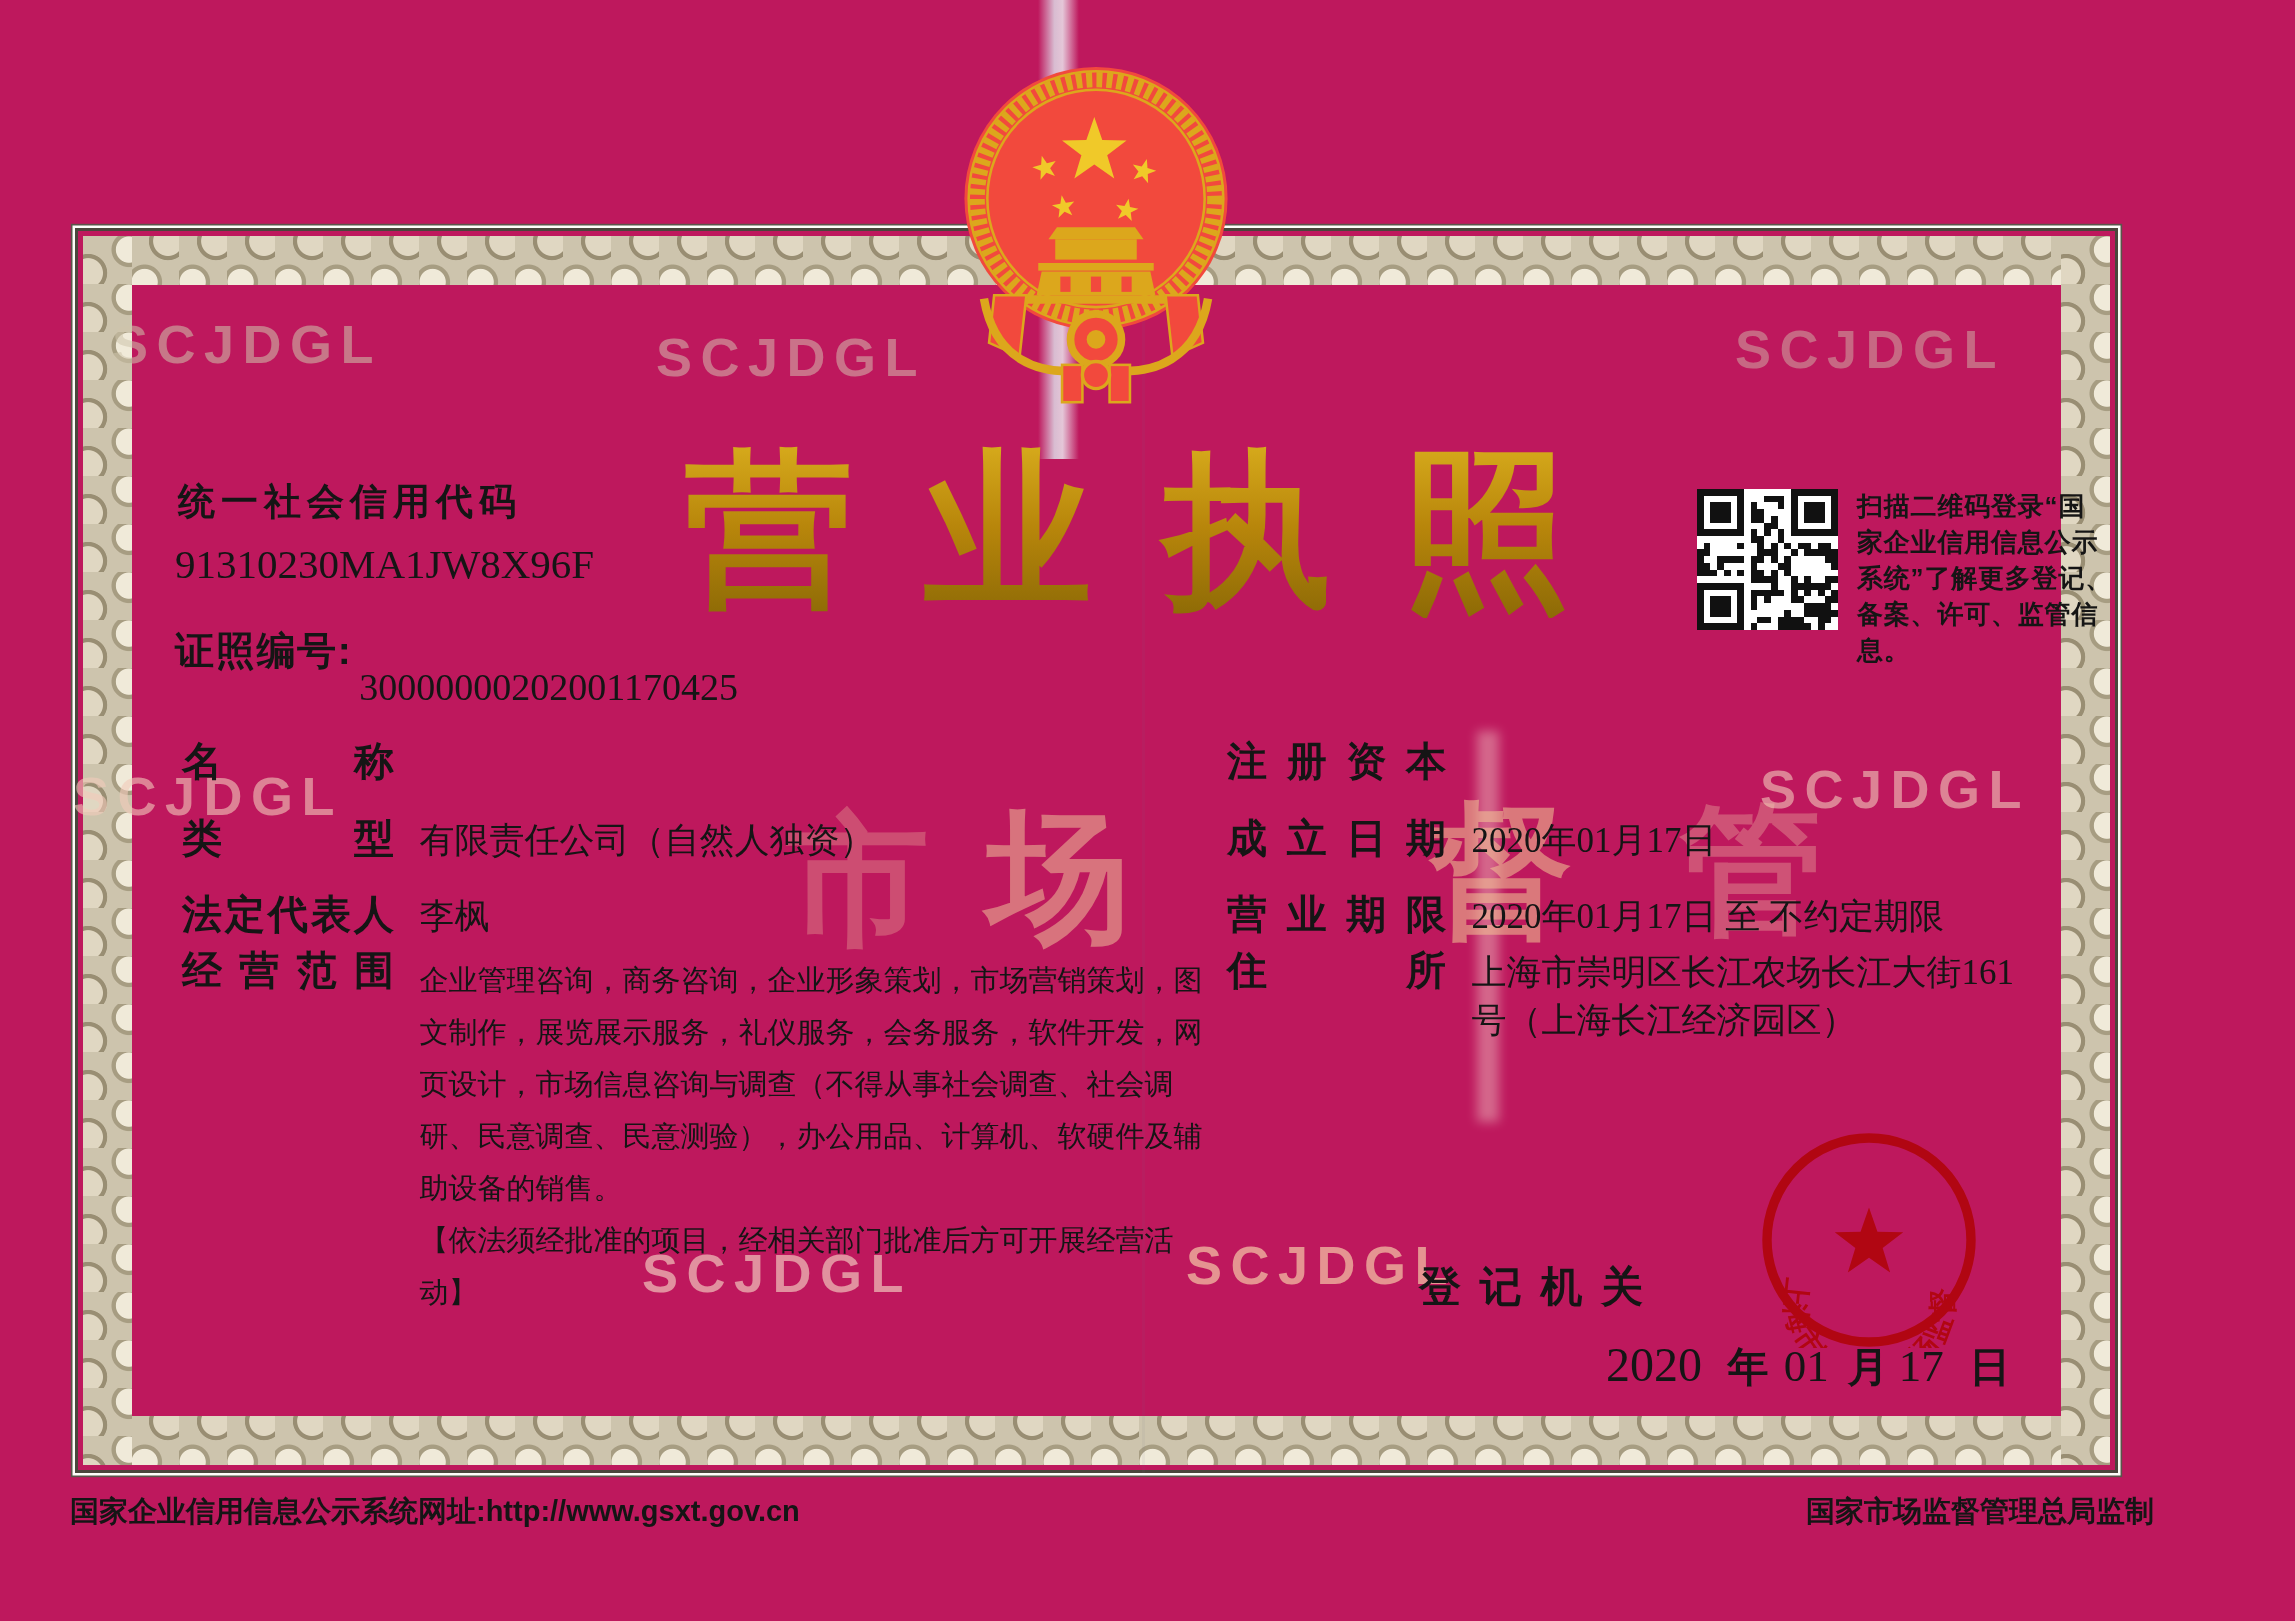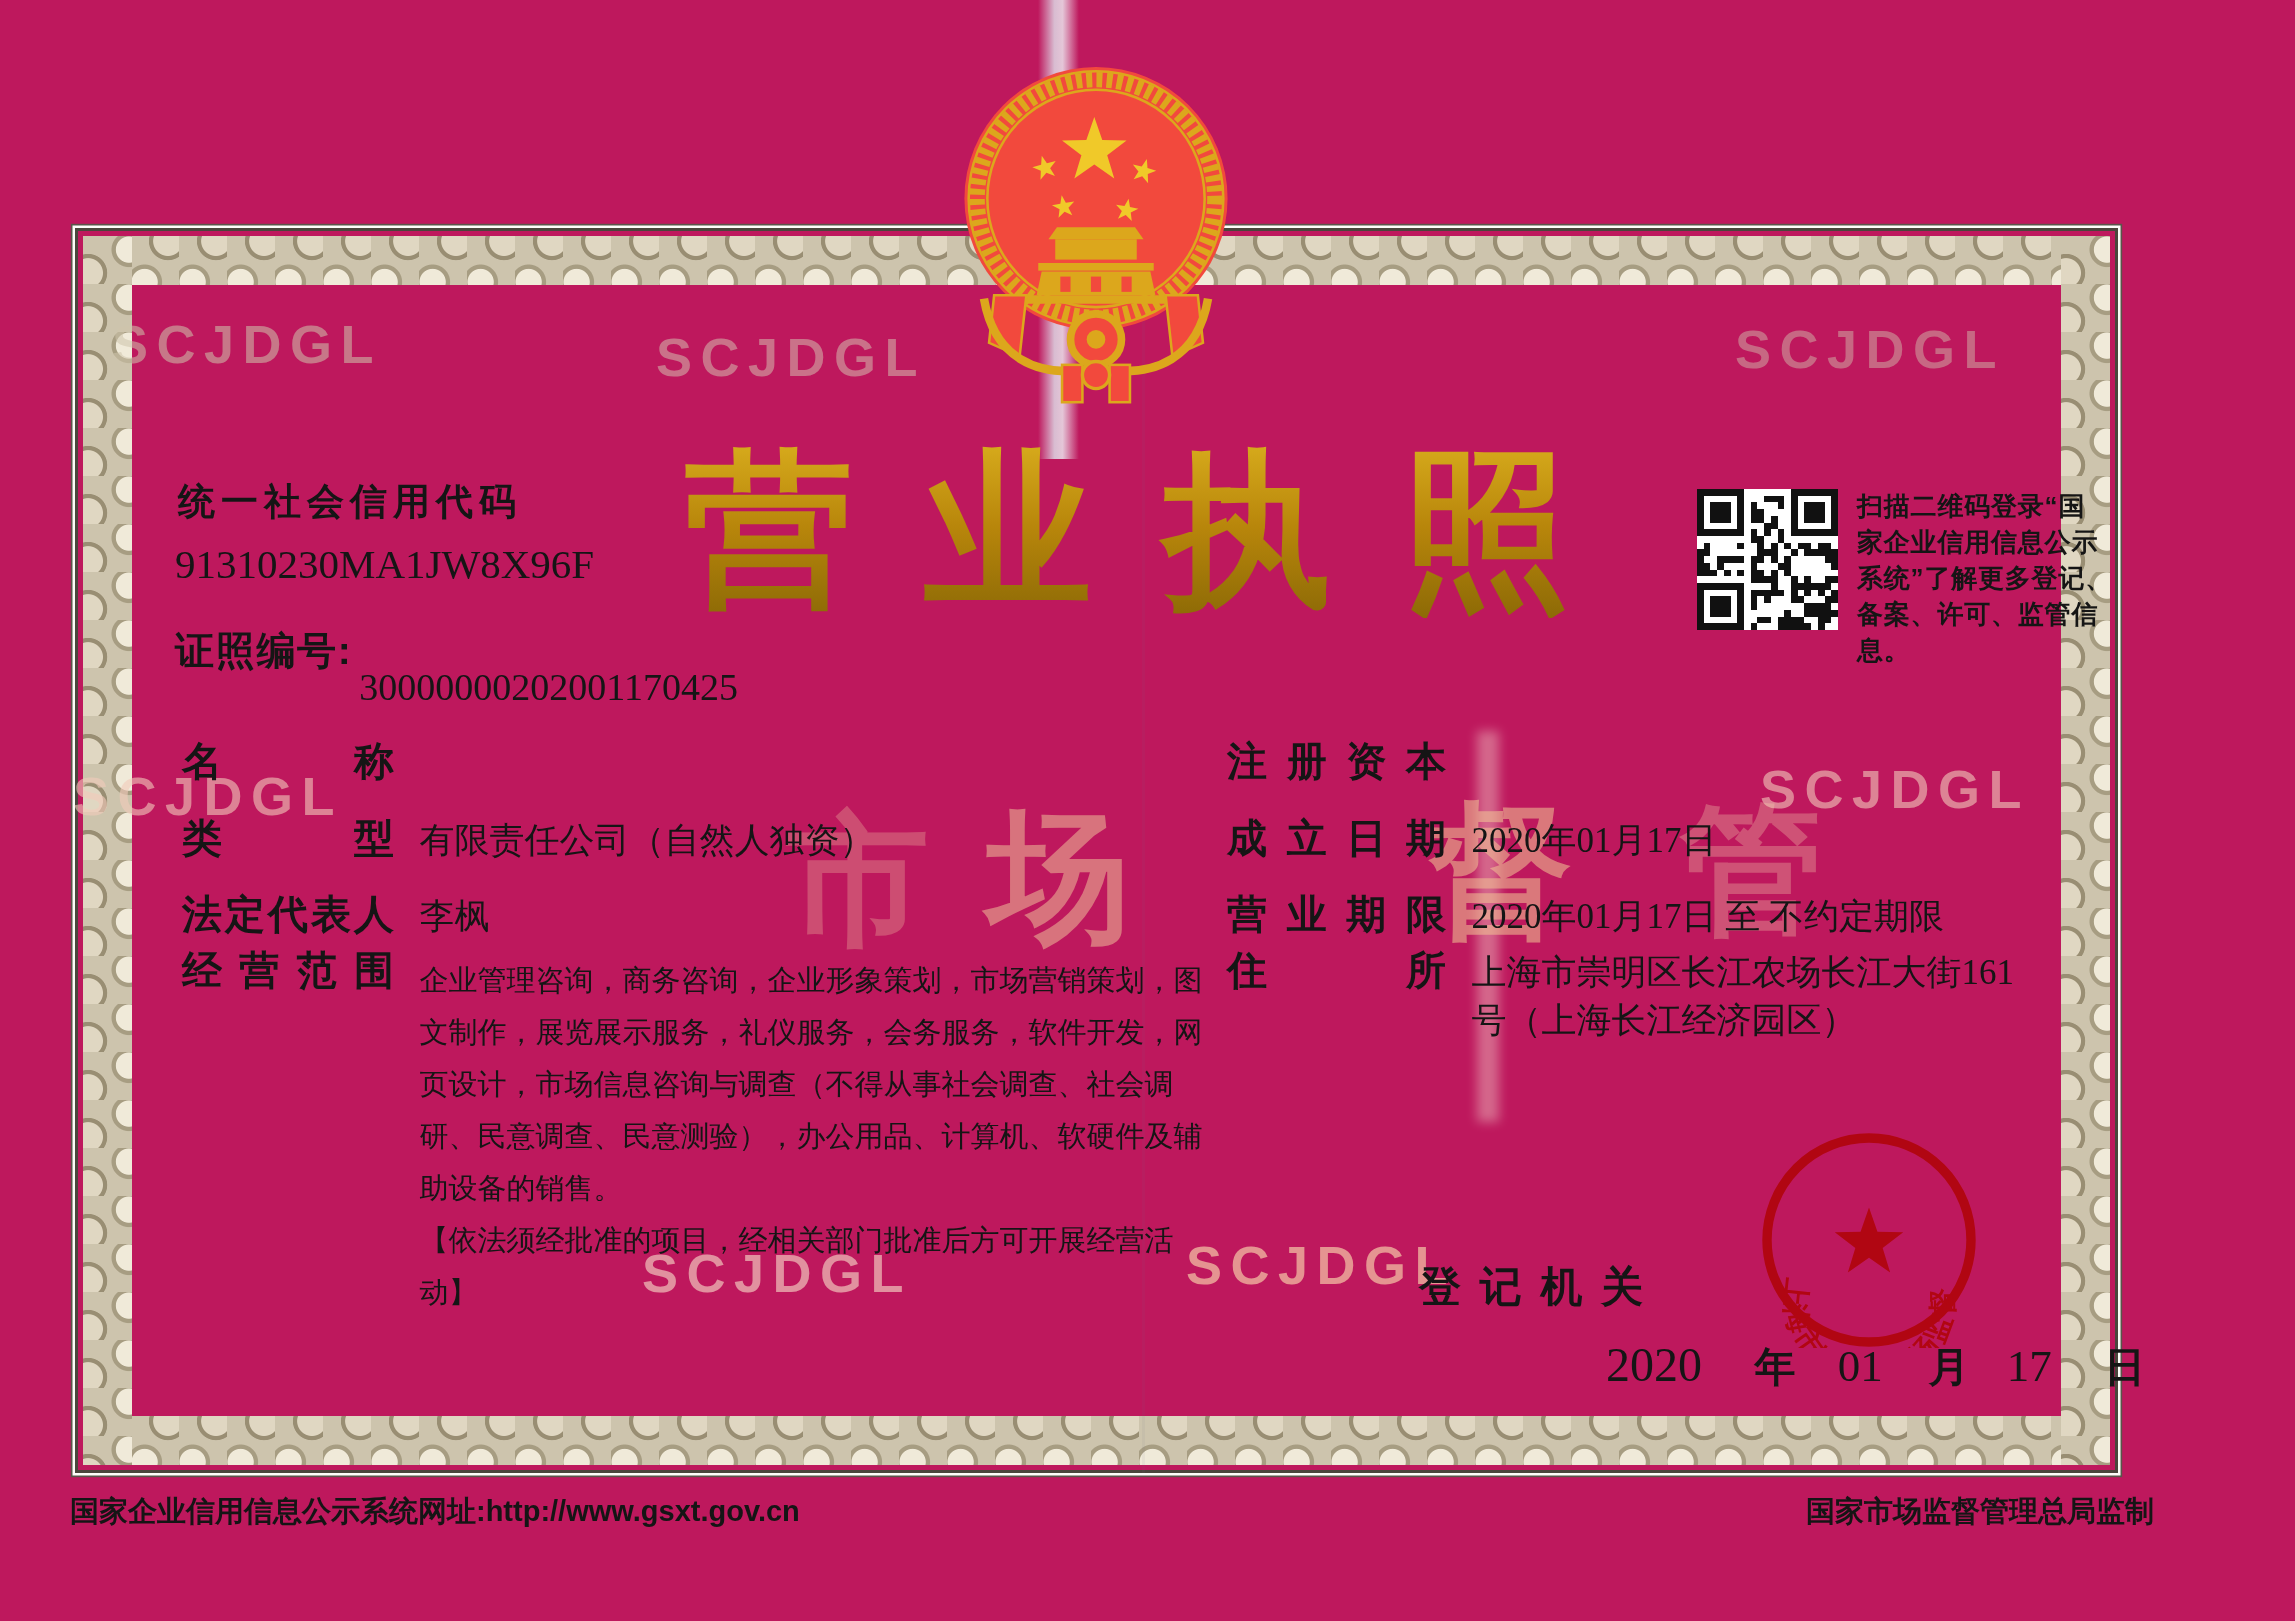--- a/index.html
+++ b/index.html
@@ -73,21 +73,21 @@
   .lbl-r{width:219px;}
   .val{font-family:"Liberation Serif",serif;font-size:35px;line-height:48px;margin-left:25.5px;padding-top:3.4px;}
   .row-l{left:182px;}
   .row-r{left:1227px;}
   .r1{top:737px;}  .r2{top:814px;}  .r3{top:890px;}  .r4{top:946px;}
   .val-scope{width:786px;font-size:29px;line-height:52px;white-space:pre-line;padding-top:7.6px;}
   .val-addr{width:565px;}
 
   
   .authority{position:absolute;left:1419px;top:1259px;font-size:42px;font-weight:700;letter-spacing:18.7px;z-index:4;white-space:nowrap;}
-  .date-row{position:absolute;left:1606px;top:1337px;display:flex;align-items:baseline;z-index:4;gap:27px;}
+  .date-row{position:absolute;left:1606px;top:1337px;display:flex;align-items:baseline;z-index:4;}
   .date-num{font-family:"Liberation Serif",serif;font-size:48px;}
   .date-unit{font-size:41px;font-weight:700;}
   .d-y{margin-left:25.5px;} .d-m1{margin-left:15.3px;font-size:45px;} .d-m{margin-left:18.7px;}
   .d-d1{margin-left:10.2px;font-size:45px;} .d-d{margin-left:25.5px;}
 
   .seal{position:absolute;left:1761px;top:1132px;width:216px;height:216px;z-index:6;mix-blend-mode:multiply;opacity:.95;}
   .seal svg{display:block;width:216px;height:216px;}
 
   
   .emblem{position:absolute;left:960px;top:44px;width:272px;height:365px;z-index:6;}

